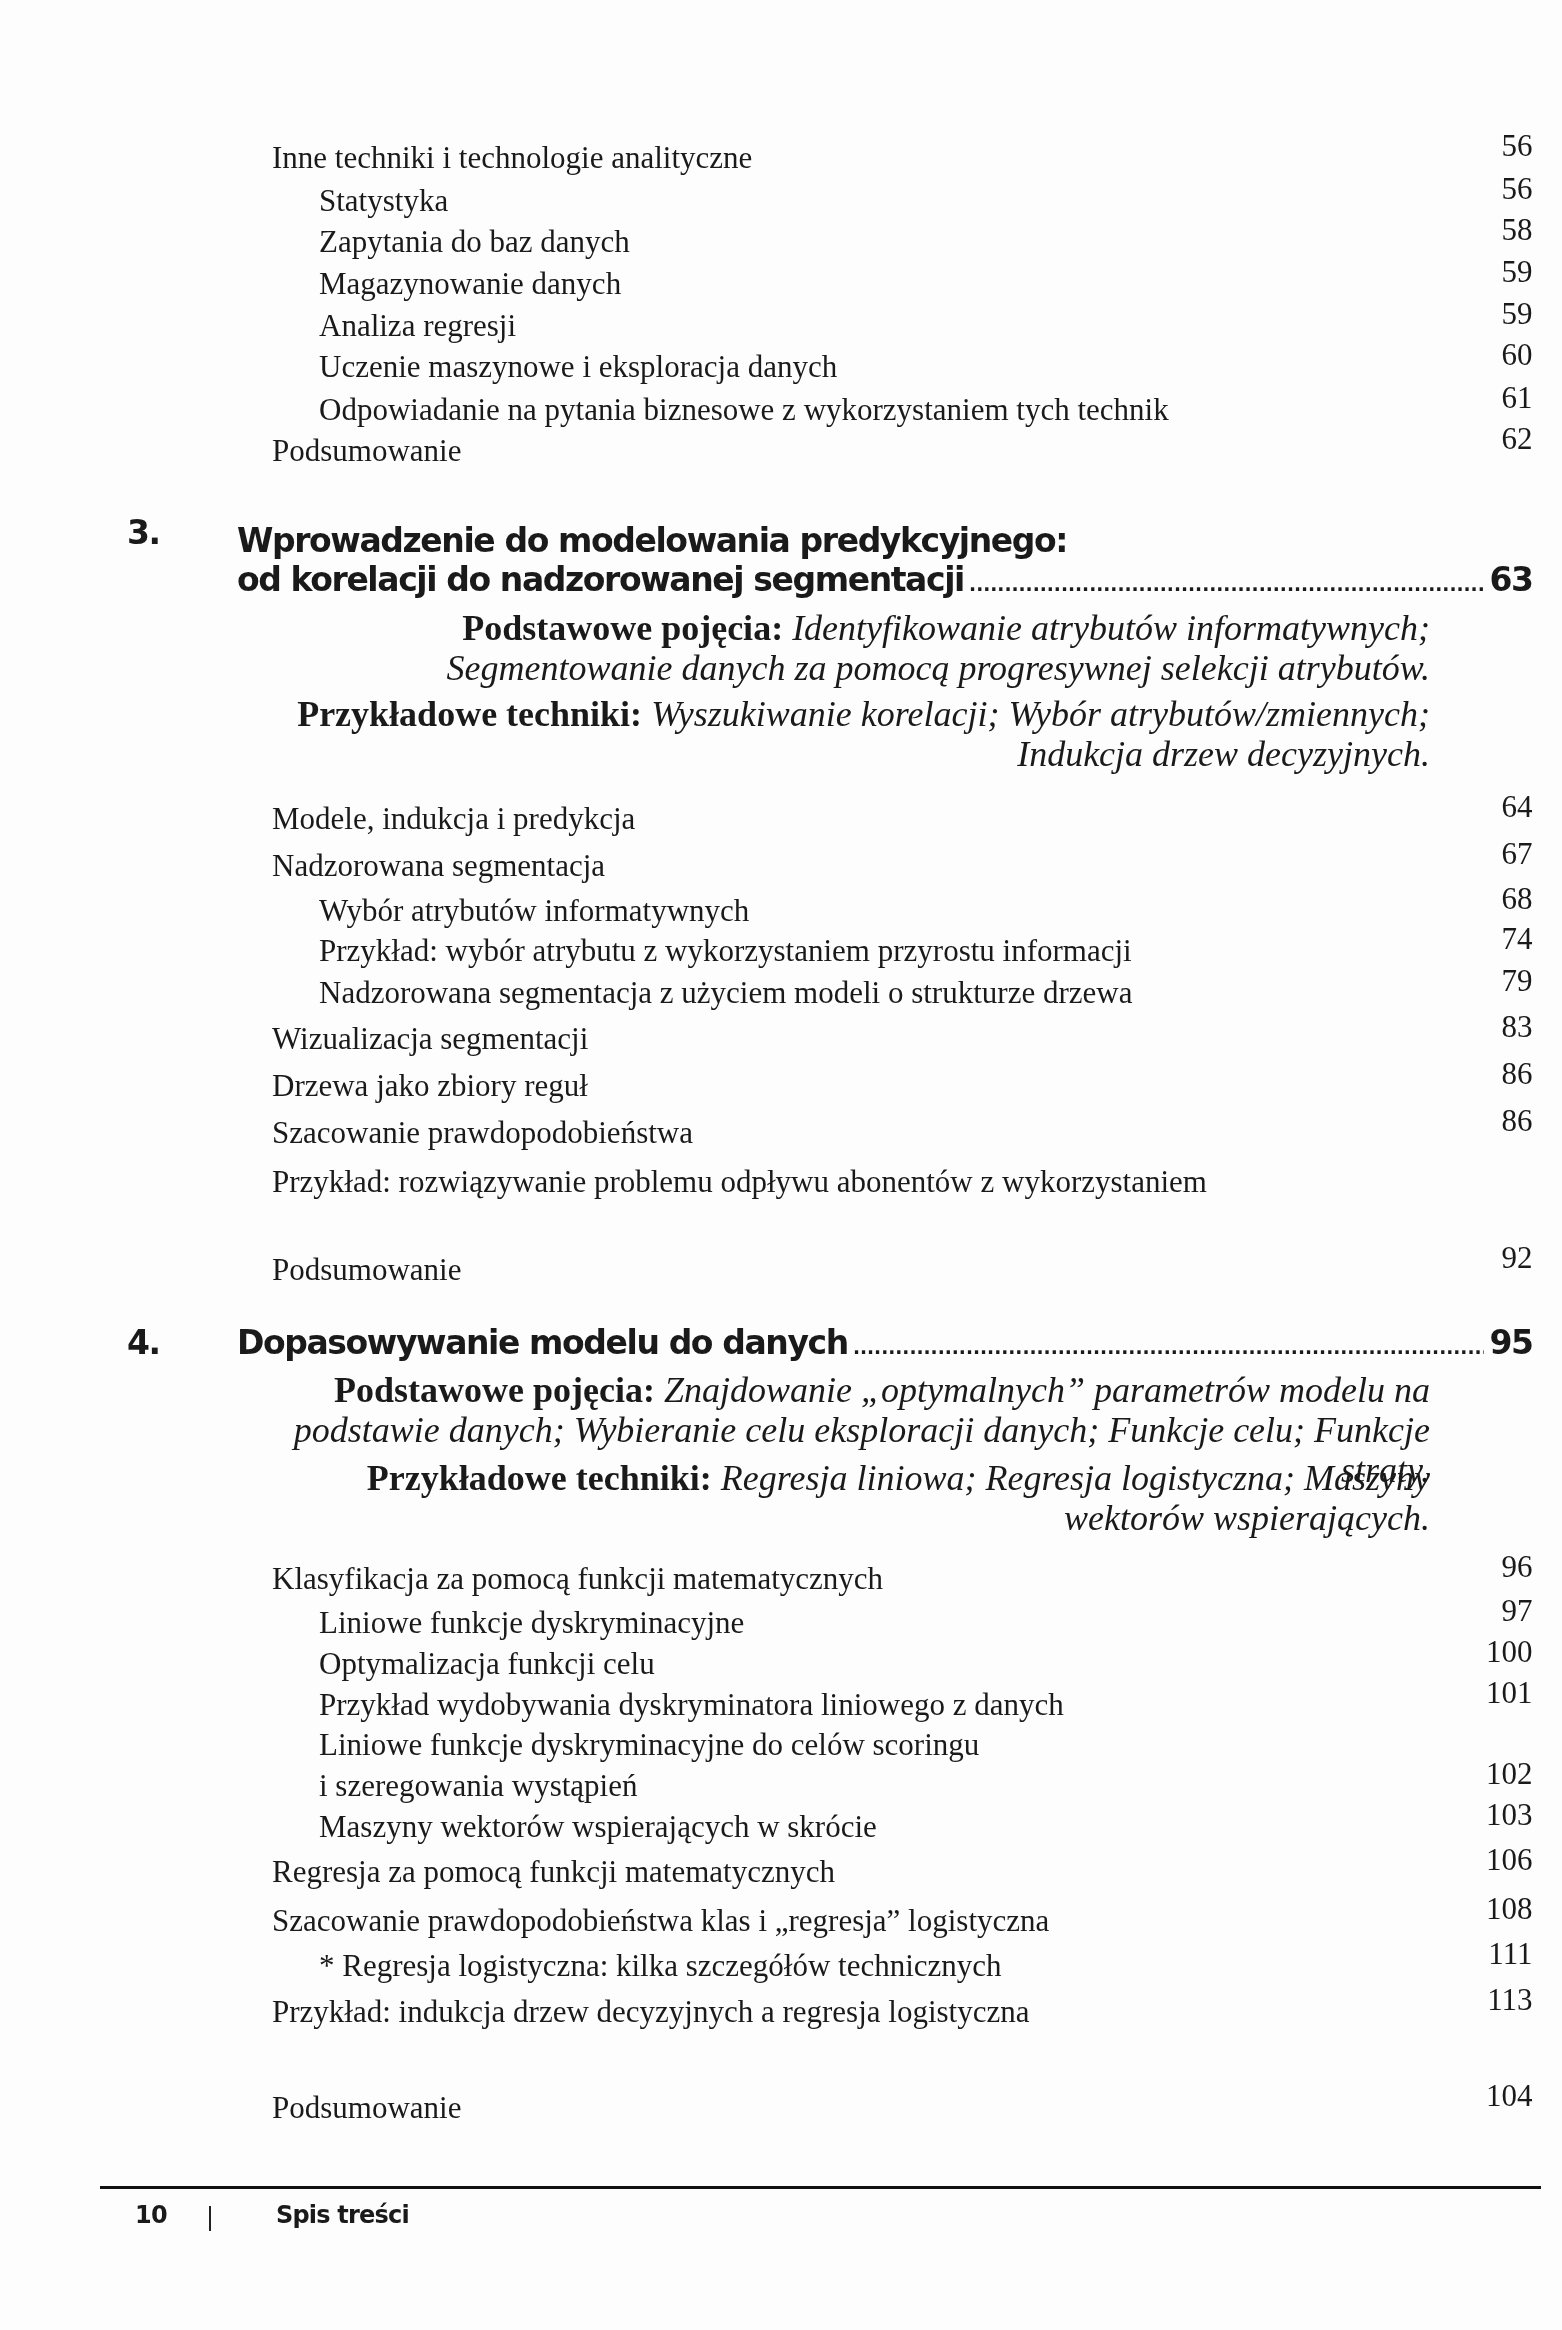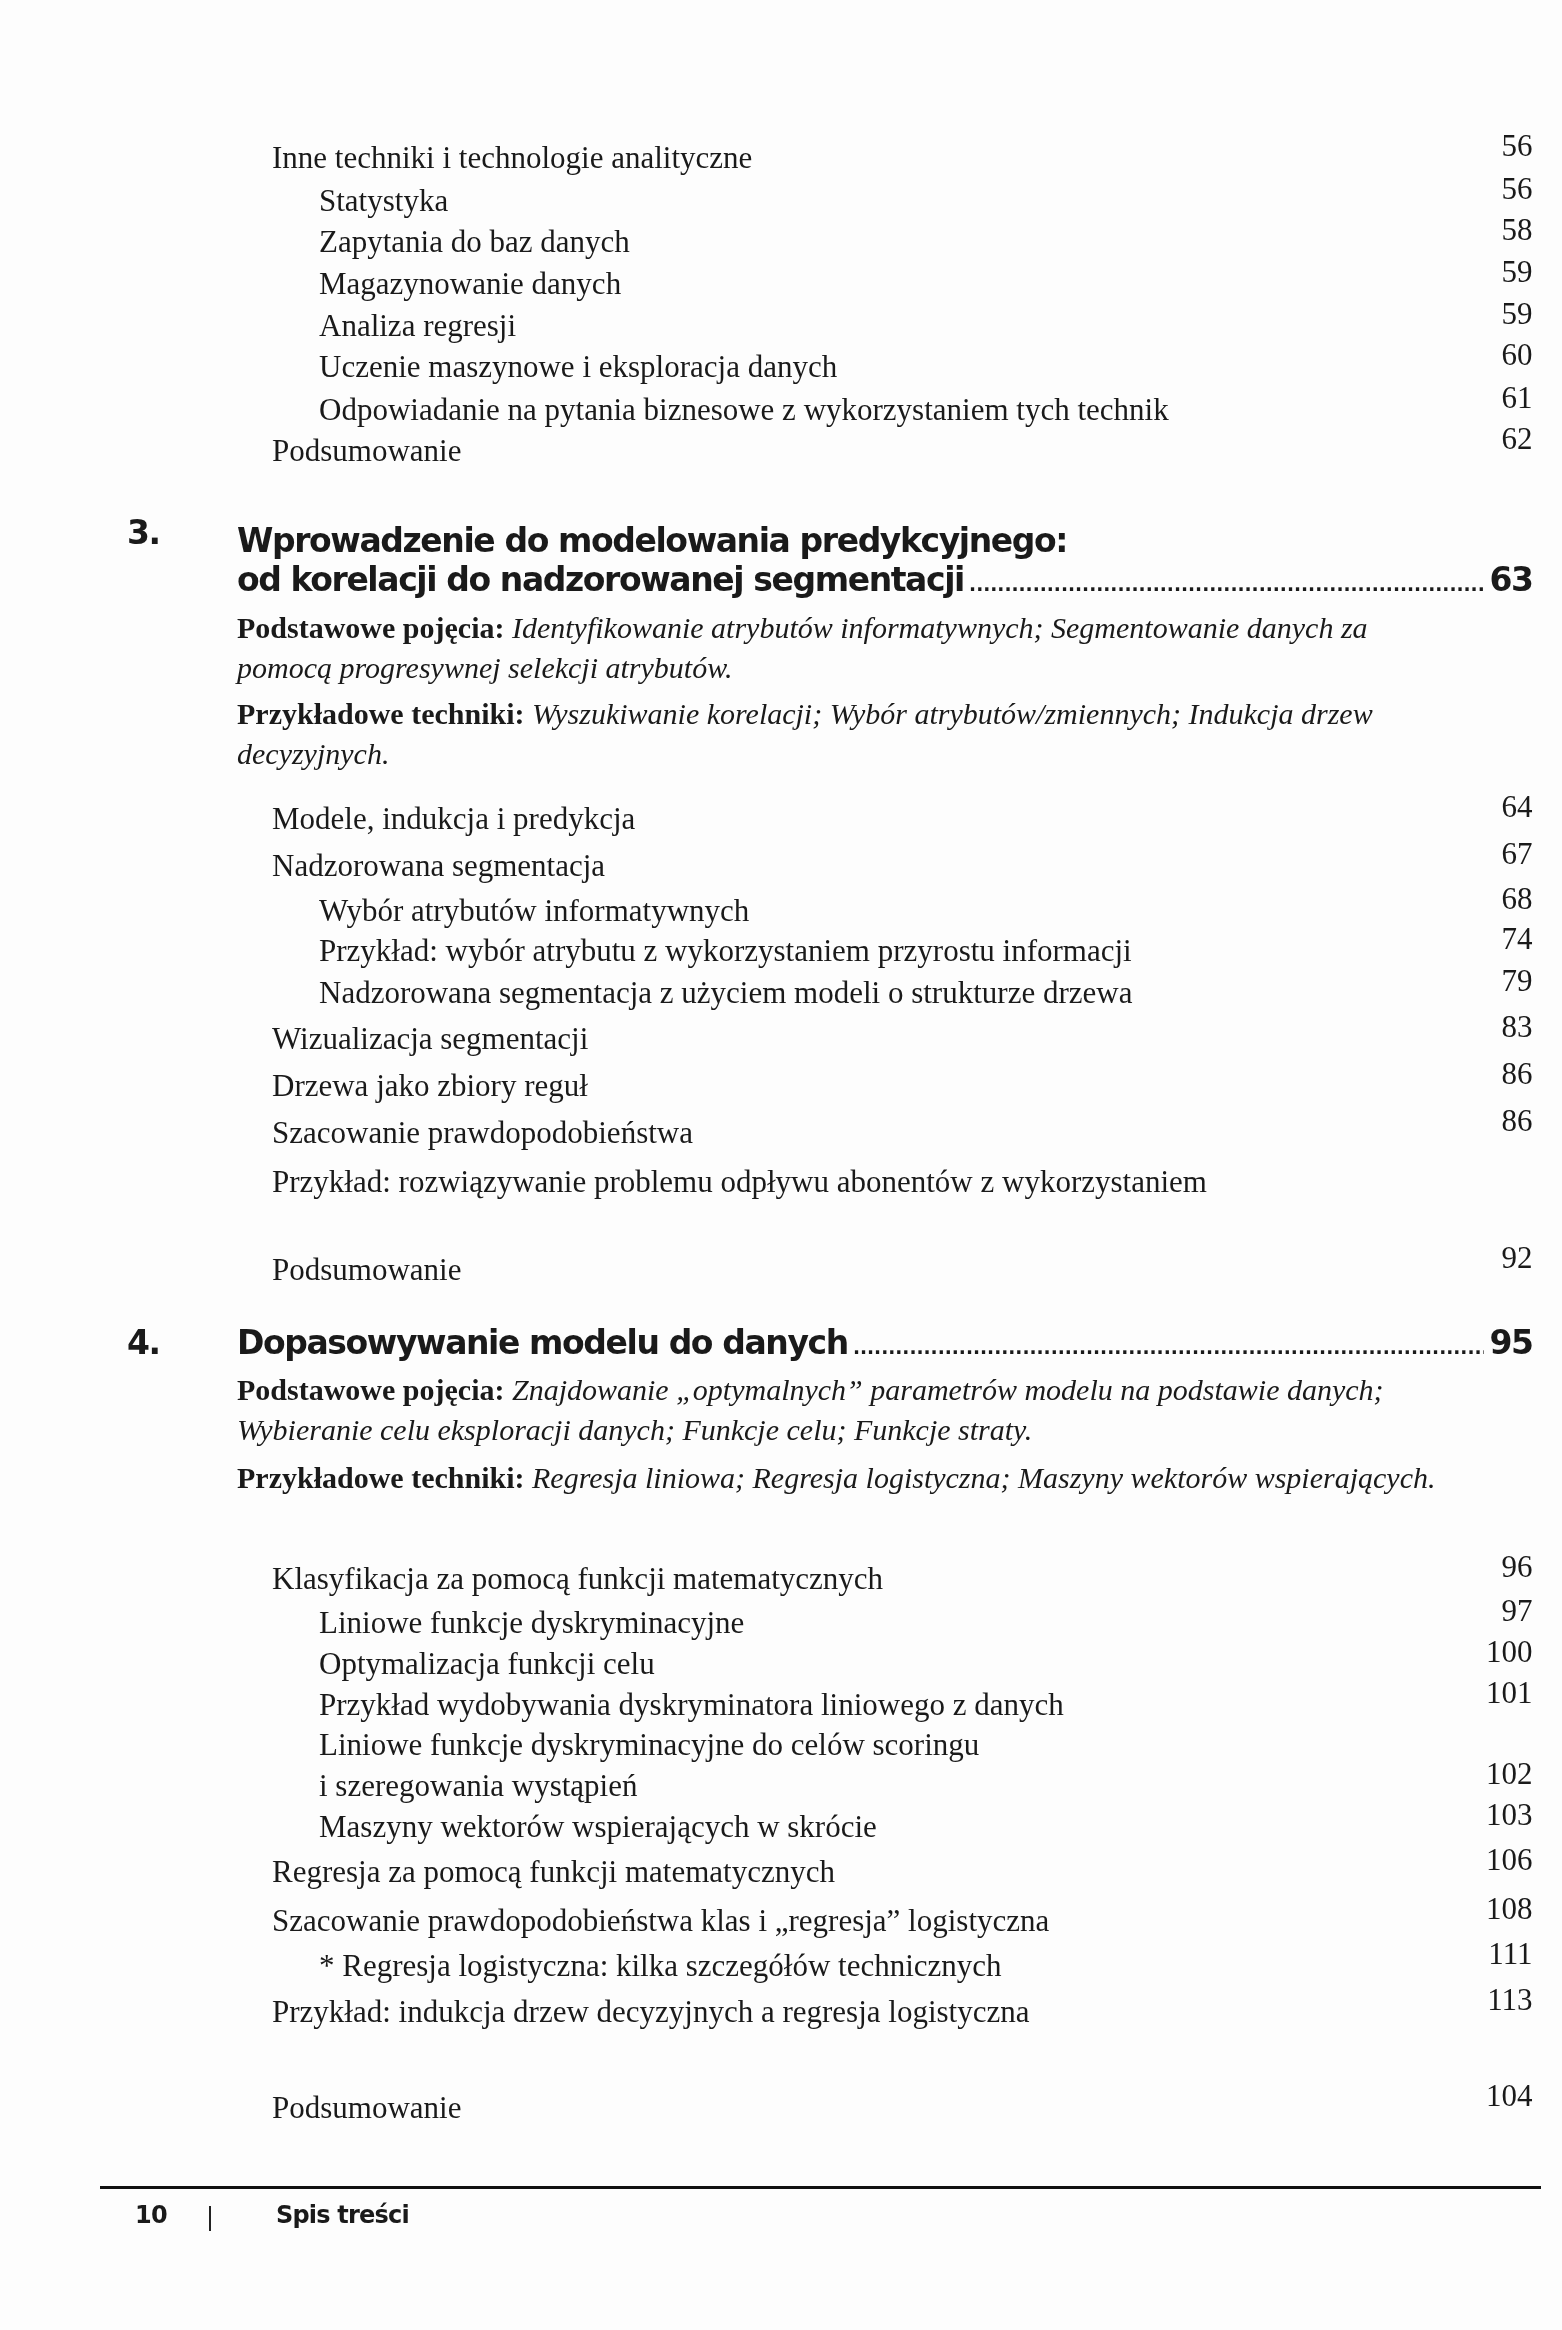--- a/index.html
+++ b/index.html
@@ -8,21 +8,21 @@
   .row { position:absolute; left:237px; right:30.5px; font-family:"Liberation Serif", "DejaVu Serif", serif; font-size:31px; line-height:41px; height:41px; white-space:nowrap; }
   .row.sub { left:284px; }
   .row .label { position:absolute; left:0; top:12px;margin-left:35px; }
   .row .pg { position:absolute; right:0; top:0; text-align:center; }
   .chap { position:absolute; left:127px; right:30.5px; font-family:"DejaVu Sans", "Liberation Sans", sans-serif; font-weight:bold; font-size:33px; line-height:42px; letter-spacing:-1.4px; }
   .chap .num { position:absolute; left:0; top:0; }
   .chap .t1 { position:absolute; left:110px; top:8px; white-space:nowrap; }
   .chap .t2 { position:absolute; left:110px; right:0; top:0; display:flex; align-items:baseline; white-space:nowrap; }
   .chap .dots { flex:1; overflow:hidden; margin:0 5.1px; letter-spacing:0; font-weight:bold; font-size:18.6px; }
   .chap .dots::before { content:"........................................................................................................................................................................................................................................"; }
-  .concept { position:absolute; left:237px; width:1202px; font-family:"Liberation Serif", "DejaVu Serif", serif; font-size:30px; line-height:40px; }
+  .concept { position:absolute; left:228px; width:1202px; font-family:"Liberation Serif", "DejaVu Serif", serif; font-size:36px; line-height:40px;text-align:right; }
   .concept .k { font-weight:bold; font-style:normal; }
   .concept .v { font-style:italic; }
   .rule { position:absolute; left:100px; right:22px; top:2186px; height:2.5px; background:#111; }
   .footer { position:absolute; top:2201px; left:135px; font-family:"DejaVu Sans", "Liberation Sans", sans-serif; font-weight:bold; font-size:24px; letter-spacing:-0.8px; }
   .footer .sep { position:absolute; left:74px; top:5.1px; width:1.7px; height:25.4px; background:#222; }
   .footer .num { position:absolute; left:0; top:0; }
   .footer .title { position:absolute; left:127px; top:0; white-space:nowrap;margin-left:14px; }
 </style>
 </head>
 <body>

